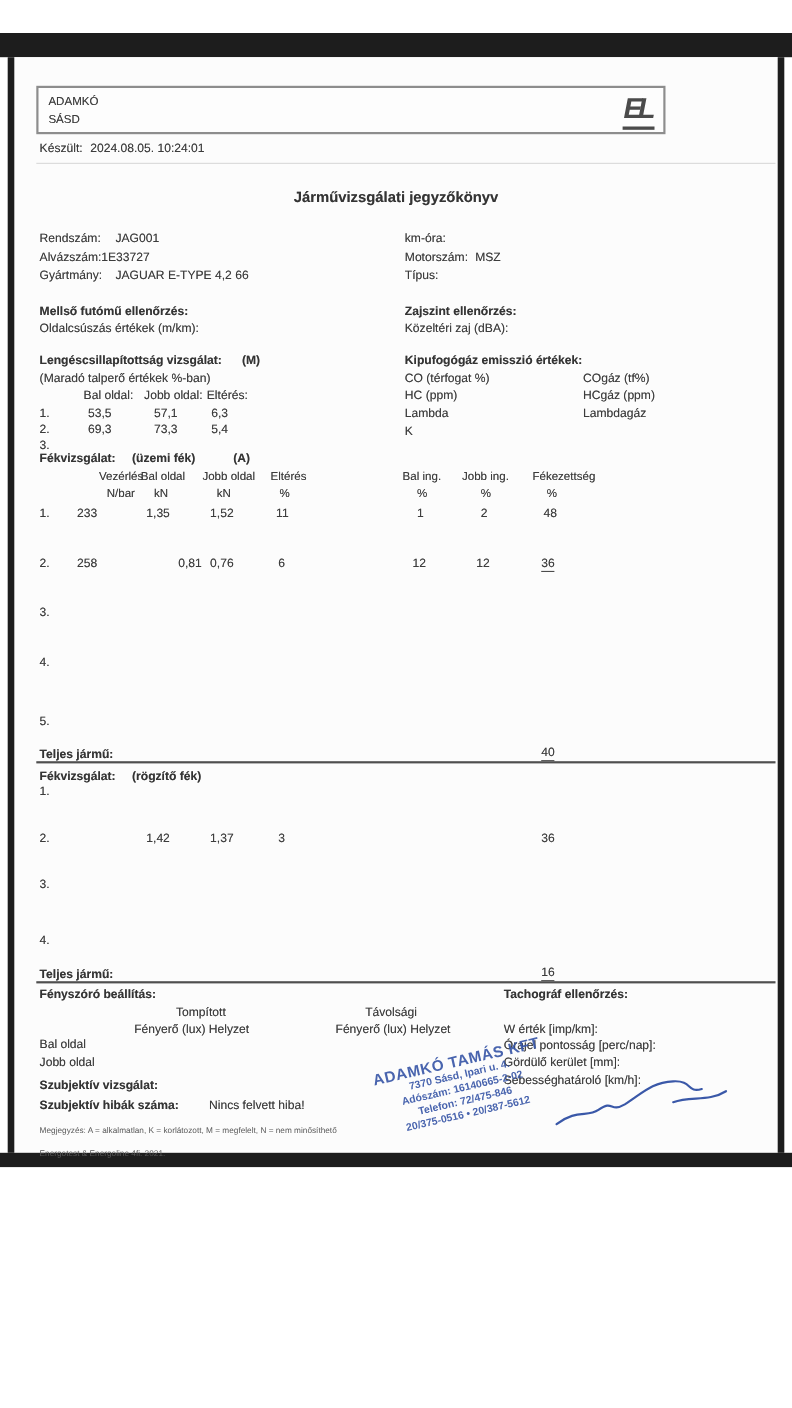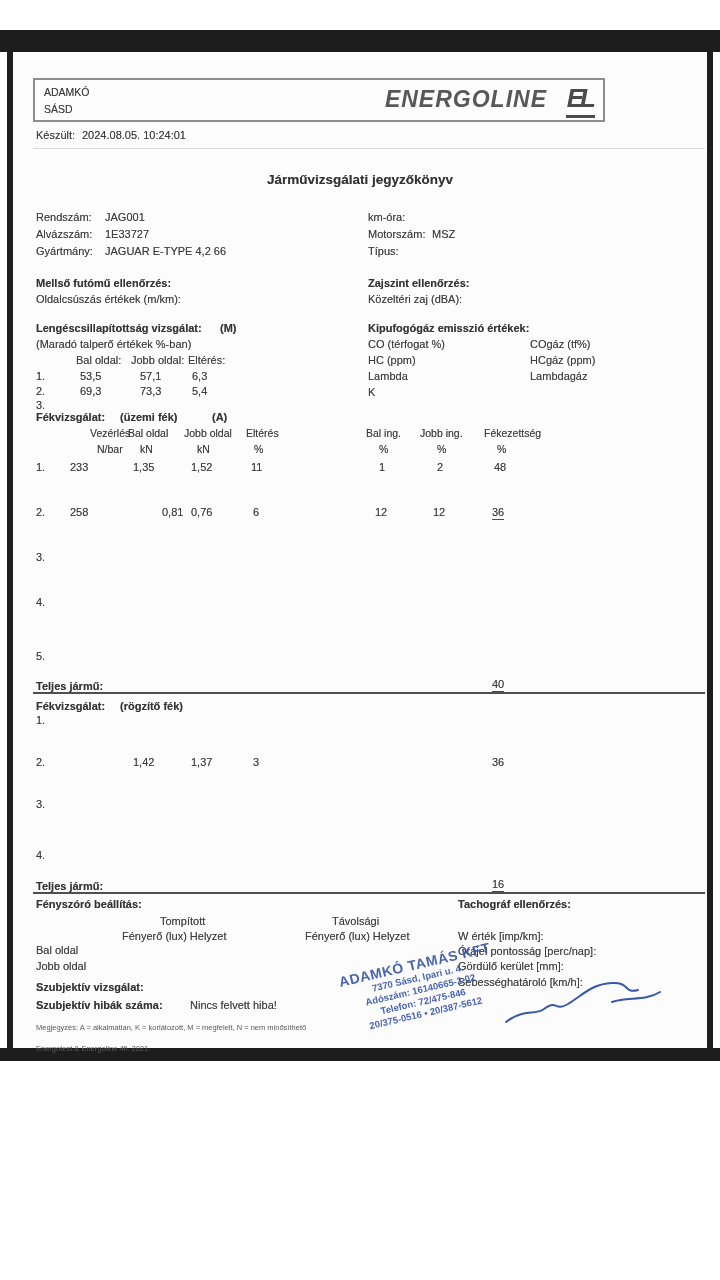--- a/index.html
+++ b/index.html
@@ -41,34 +41,33 @@
 </head>
 <body>
 
 <div class="bar-top"></div>
 <div class="page"></div>
 <div class="bar-bottom"></div>
 
 <div class="hdr-box">
   <span class="t sm" style="left:9px;top:6px;">ADAMKÓ</span>
   <span class="t sm" style="left:9px;top:23px;">SÁSD</span>
-  <span class="brand">ENERGOLINE</span>
   <span class="mono">EL</span>
 </div>
 
 <span class="t" style="left:36px;top:129px;">Készült:</span>
 <span class="t" style="left:82px;top:129px;">2024.08.05. 10:24:01</span>
 <div class="rule-light" style="top:148px;"></div>
 
 <div class="title">Járművizsgálati jegyzőkönyv</div>
 
 <span class="t" style="left:36px;top:211px;">Rendszám:</span>
 <span class="t" style="left:105px;top:211px;">JAG001</span>
 <span class="t" style="left:36px;top:228px;">Alvázszám:</span>
-<span class="t" style="left:105px;top:228px;">1E33727</span>
+<span class="t" style="left:92px;top:228px;">1E33727</span>
 <span class="t" style="left:36px;top:245px;">Gyártmány:</span>
 <span class="t" style="left:105px;top:245px;">JAGUAR E-TYPE 4,2 66</span>
 <span class="t" style="left:368px;top:211px;">km-óra:</span>
 <span class="t" style="left:368px;top:228px;">Motorszám:</span>
 <span class="t" style="left:432px;top:228px;">MSZ</span>
 <span class="t" style="left:368px;top:245px;">Típus:</span>
 
 <span class="t b" style="left:36px;top:277px;">Mellső futómű ellenőrzés:</span>
 <span class="t" style="left:36px;top:293px;">Oldalcsúszás értékek (m/km):</span>
 <span class="t b" style="left:368px;top:277px;">Zajszint ellenőrzés:</span>

